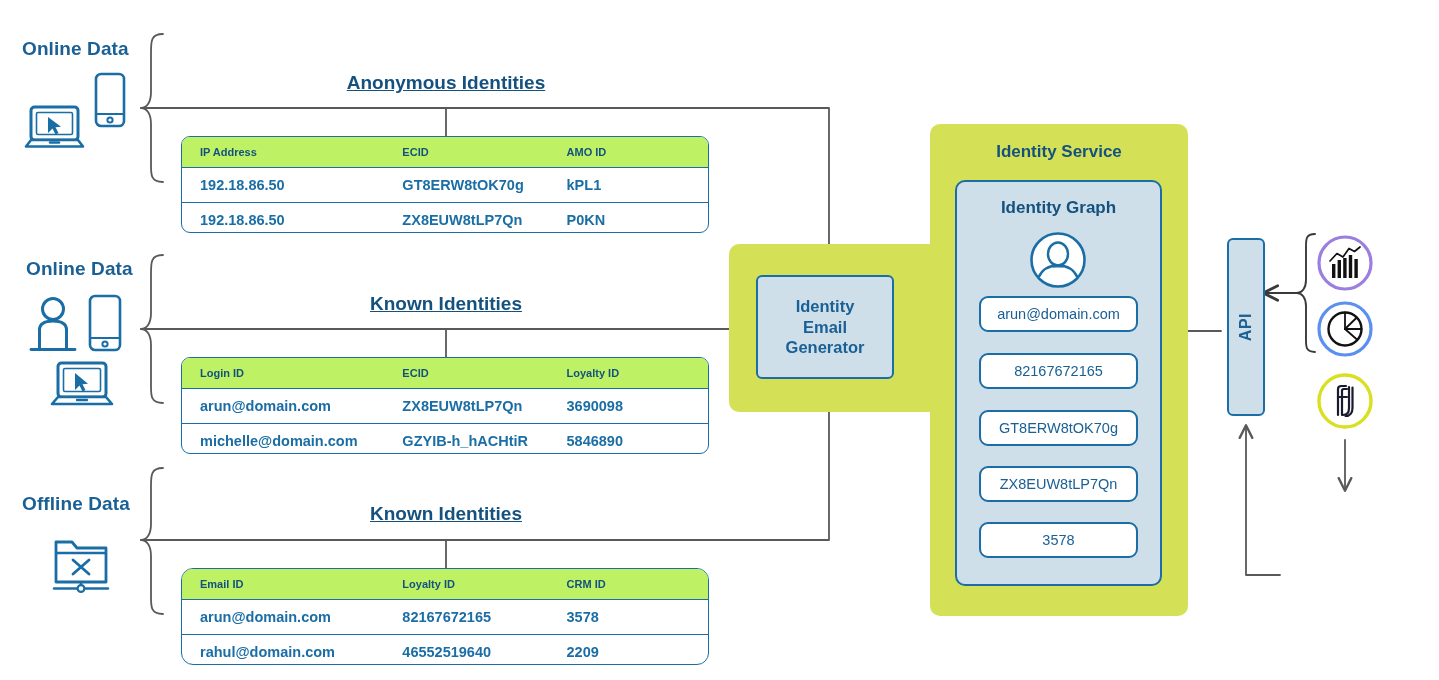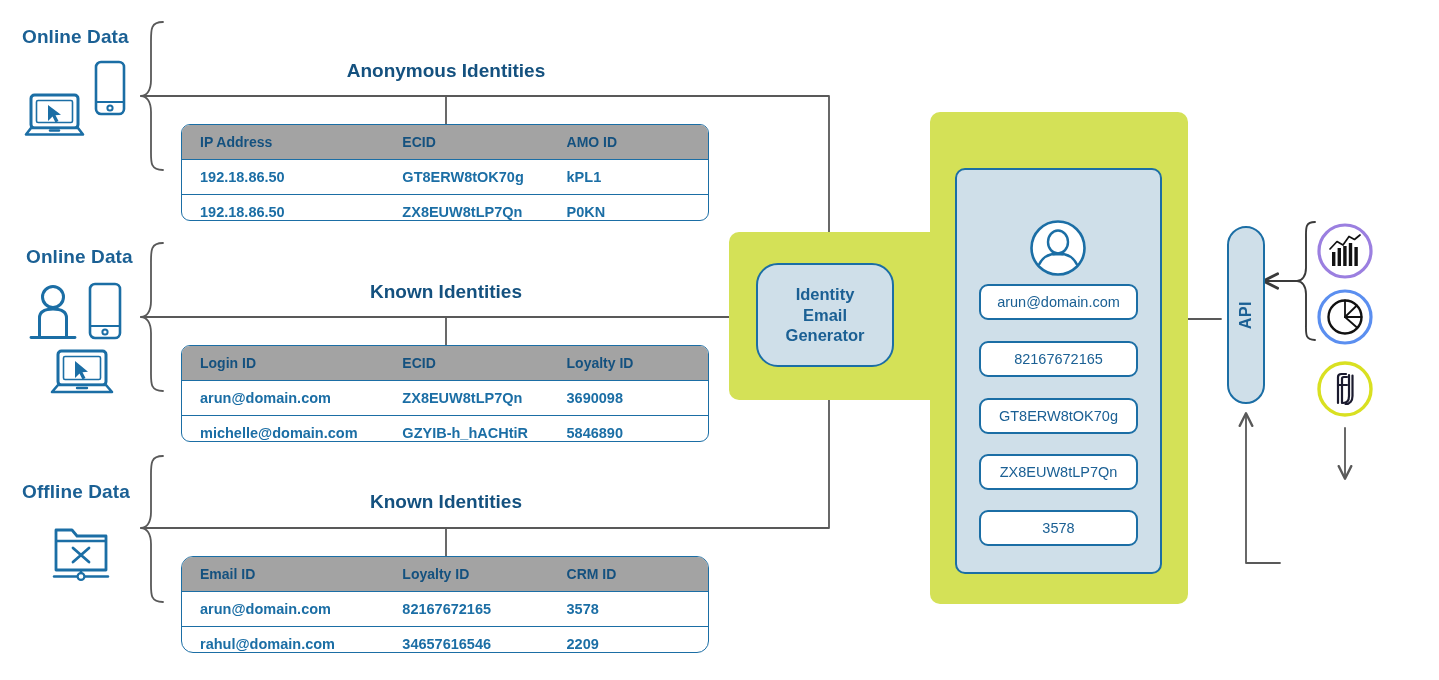--- a/index.html
+++ b/index.html
@@ -1,63 +1,64 @@
 <!DOCTYPE html>
 <html><head>
 <meta charset="utf-8">
 <style>
   html,body{margin:0;padding:0;background:#ffffff;}
   body{
     font-family:"Liberation Sans","DejaVu Sans",sans-serif;
     width:1439px;height:680px;position:relative;overflow:hidden;
     -webkit-font-smoothing:antialiased;
   }
-  #stage{position:absolute;left:0;top:0;width:1439px;height:580px;}
+  #stage{position:absolute;left:0;top:12px;width:1439px;height:580px;}
   .abs{position:absolute;}
 
   
   .src-label{
     font-size:19px;font-weight:bold;color:#1b6094;letter-spacing:.1px;
     white-space:nowrap;
   }
   .sect-title{
     font-size:19px;font-weight:bold;color:#14517f;white-space:nowrap;
     text-align:center;
+    text-decoration:underline;
   }
 
   
   .tbl{
     position:absolute;
     border:1.6px solid #1b6ea5;border-radius:9px;
     background:#ffffff;overflow:hidden;
     box-sizing:border-box;
   }
   .tbl table{border-collapse:collapse;width:100%;table-layout:fixed;}
   .tbl th{
-    background:#a3a3a3;color:#14517f;font-size:14px;font-weight:bold;
+    background:#bef264;color:#14517f;font-size:11px;font-weight:bold;
     text-align:left;padding:9px 0 9px 18px;
     border-bottom:1.6px solid #1b6ea5;
   }
   .tbl td{
     color:#1b6ea5;font-size:14.5px;font-weight:bold;
     text-align:left;padding:9px 0 9px 18px;
     border-bottom:1.6px solid #1b6ea5;
   }
   .tbl tr:last-child td{border-bottom:none;}
   .c0{width:39%;}
   .c1{width:31%;margin-top:44px;}
   .c2{width:30%;}
 
   
   .greenpanel{
     position:absolute;background:#d4e157;border-radius:10px;
   }
   .bluebox{
     position:absolute;background:#cfdfe9;border:2px solid #1b6ea5;
-    border-radius:22px;box-sizing:border-box;
+    border-radius:6px;box-sizing:border-box;
     display:flex;align-items:center;justify-content:center;
     color:#1b6094;font-weight:bold;text-align:center;line-height:1.25;
   }
   .chip{
     position:absolute;background:#ffffff;border:2px solid #1b6ea5;
     border-radius:9px;box-sizing:border-box;
     display:flex;align-items:center;justify-content:center;
     color:#1b6094;font-size:14.5px;
   }
   .panel-title{
@@ -235,42 +236,44 @@
         </tr>
       </thead>
       <tbody>
         <tr>
           <td>arun@domain.com</td>
           <td>82167672165</td>
           <td>3578</td>
         </tr>
         <tr>
           <td>rahul@domain.com</td>
-          <td>34657616546</td>
+          <td>46552519640</td>
           <td>2209</td>
         </tr>
       </tbody>
     </table>
   </div>
 
   <div class="greenpanel" style="left:729px;top:232px;width:266px;height:168px;"></div>
   <div class="greenpanel" style="left:930px;top:112px;width:258px;height:492px;"></div>
 
   <div class="bluebox" style="left:756px;top:263px;width:138px;height:104px;font-size:16.5px;">
     <div>
       <div>Identity</div>
       <div>Email</div>
       <div>Generator</div>
     </div>
   </div>
 
+  <div class="panel-title" style="left:930px;top:130px;width:258px;">Identity Service</div>
 
   <div class="abs" style="left:955px;top:168px;width:207px;height:406px;background:#cfdfe9;
               border:2px solid #1b6ea5;border-radius:10px;box-sizing:border-box;"></div>
 
+  <div class="panel-title" style="left:955px;top:186px;width:207px;">Identity Graph</div>
 
   <svg class="abs" style="left:1029px;top:219px;" width="58" height="58" viewBox="0 0 58 58">
     <circle cx="29" cy="29" r="26.5" fill="#ffffff" stroke="#1b6ea5" stroke-width="2.6"></circle>
     <ellipse cx="29" cy="23" rx="10" ry="11.5" fill="#ffffff" stroke="#1b6ea5" stroke-width="2.4"></ellipse>
     <path d="M9.5,46.5 C13,38.5 20.5,34.5 29,34.5 C37.5,34.5 45,38.5 48.5,46.5" fill="#ffffff" stroke="#1b6ea5" stroke-width="2.4" stroke-linecap="round"></path>
     <path d="M23.5,35.5 h11" stroke="#1b6ea5" stroke-width="2"></path>
   </svg>
 
   <div class="chip" style="left:979px;top:284px;width:159px;height:36px;">arun@domain.com</div>
   <div class="chip" style="left:979px;top:341px;width:159px;height:36px;">82167672165</div>

